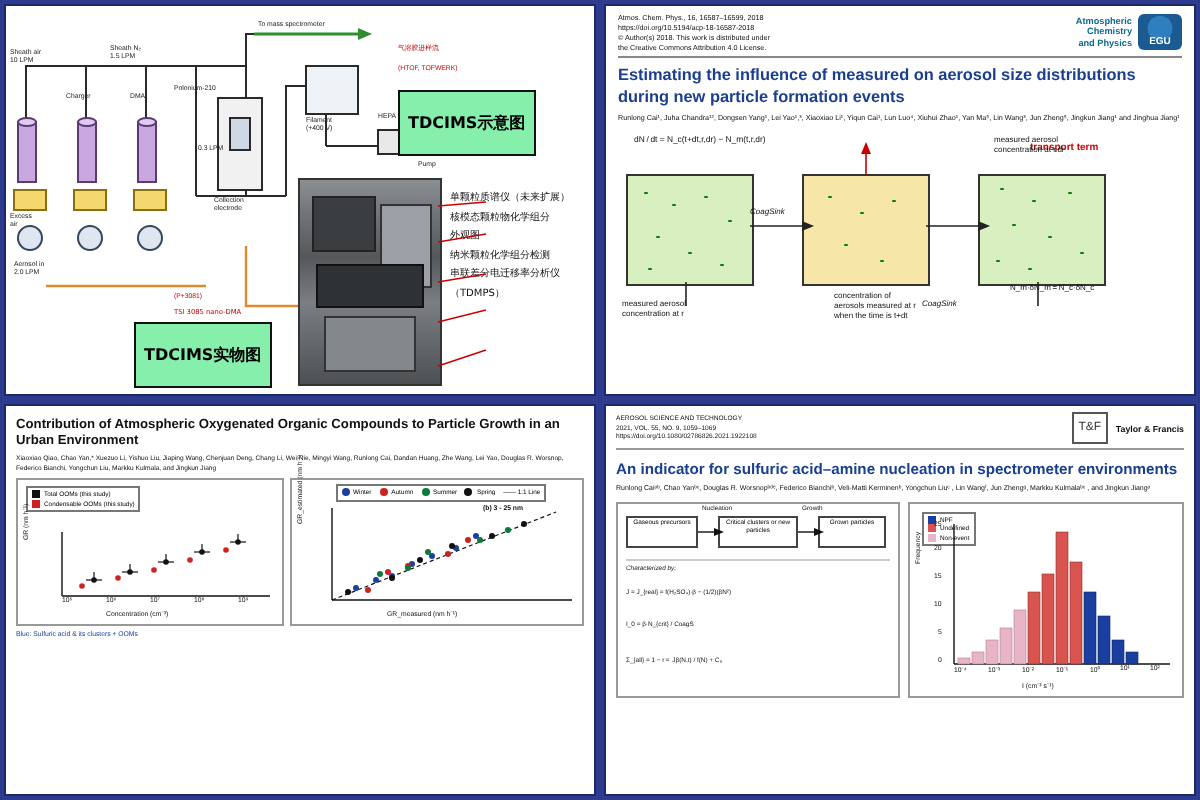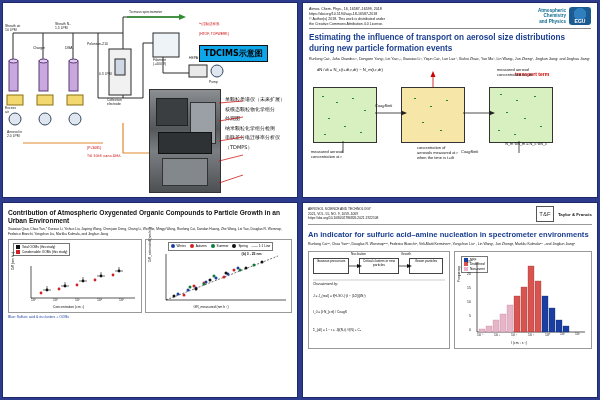--- a/index.html
+++ b/index.html
@@ -3,21 +3,21 @@
 <meta charset="utf-8">
 <style>
   html,body{margin:0;padding:0;}
   body{width:600px;height:400px;background:#2e3a8c;font-family:"Liberation Sans",sans-serif;overflow:hidden;}
   .grid{display:grid;grid-template-columns:296px 296px;grid-template-rows:196px 196px;gap:4px;padding:2px;box-sizing:border-box;width:600px;height:400px;}
   .panel{background:#fff;border:1px solid #1b2a6b;overflow:hidden;position:relative;box-sizing:border-box;}
 
   
   .p1{background:#ffffff;}
   .p1 .schematic{position:absolute;left:0;top:0;width:296px;height:196px;}
-  .lbl-box{position:absolute;border:1px solid #111;background:#0ea5e9;font-size:7px;padding:2px 4px;font-weight:bold;}
+  .lbl-box{position:absolute;border:1px solid #111;background:#86efac;font-size:7px;padding:10px 4px;font-weight:bold;}
   .cn{font-family:"DejaVu Sans",sans-serif;}
   .tiny{font-size:3.4px;color:#222;line-height:1.15;}
   .photo{position:absolute;background:#6b6f72;border:1px solid #333;}
   .redtxt{color:#c00;}
 
   
   .p2{background:#fff;padding:4px 6px;box-sizing:border-box;}
   .acp-head{display:flex;justify-content:space-between;align-items:flex-start;border-bottom:1px solid #888;padding-bottom:2px;}
   .acp-left{font-size:3.6px;line-height:1.35;color:#111;max-width:150px;}
   .acp-right{display:flex;align-items:center;gap:3px;}
@@ -150,38 +150,39 @@
         <path d="M2 66 L26 60" stroke="#c00" stroke-width="0.7"></path>
         <path d="M2 88 L26 80" stroke="#c00" stroke-width="0.7"></path>
       </svg>
 
       <div class="tiny redtxt cn" style="position:absolute;left:196px;top:20px;">气溶胶进样流</div>
       <div class="tiny redtxt" style="position:absolute;left:196px;top:30px;">(HTOF, TOFWERK)</div>
       <div class="tiny redtxt cn" style="position:absolute;left:84px;top:152px;">TSI 3085 nano-DMA</div>
       <div class="tiny redtxt" style="position:absolute;left:84px;top:144px;">(P+3081)</div>
 
       <div class="lbl-box cn" style="left:196px;top:42px;font-size:8px;">TDCIMS示意图</div>
+      <div class="lbl-box cn" style="left:64px;top:158px;font-size:8px;">TDCIMS实物图</div>
     </div>
   </div>
 
   <div class="panel p2">
     <div class="acp-head">
       <div class="acp-left" style="white-space:pre-line;">Atmos. Chem. Phys., 16, 16587–16599, 2018
 https://doi.org/10.5194/acp-18-16587-2018
 © Author(s) 2018. This work is distributed under
 the Creative Commons Attribution 4.0 License.</div>
       <div class="acp-right">
         <div class="txt" style="white-space:pre-line;">Atmospheric
 Chemistry
 and Physics</div>
         <div class="egu-logo">EGU</div>
       </div>
     </div>
 
-    <div class="acp-title">Estimating the influence of transport on aerosol size distributions during new particle formation events</div>
+    <div class="acp-title">Estimating the influence of measured on aerosol size distributions during new particle formation events</div>
     <div class="acp-authors">Runlong Cai¹, Juha Chandra¹², Dongsen Yang¹, Lei Yao¹,³, Xiaoxiao Li¹, Yiqun Cai¹, Lun Luo⁴, Xiuhui Zhao¹, Yan Ma⁵, Lin Wang³, Jun Zheng⁵, Jingkun Jiang¹ and Jinghua Jiang¹</div>
 
     <div class="acp-fig">
 
       <div class="eqn" style="left:8px;top:2px;">dN / dt = N_c(t+dt,r,dr) − N_m(t,r,dr)</div>
 
       <div class="cell green" style="left:4px;top:22px;width:62px;height:54px;">
         <span class="dot" style="left:8px;top:8px;"></span>
           <span class="dot" style="left:22px;top:14px;"></span>
         <span class="dot" style="left:38px;top:10px;"></span>

